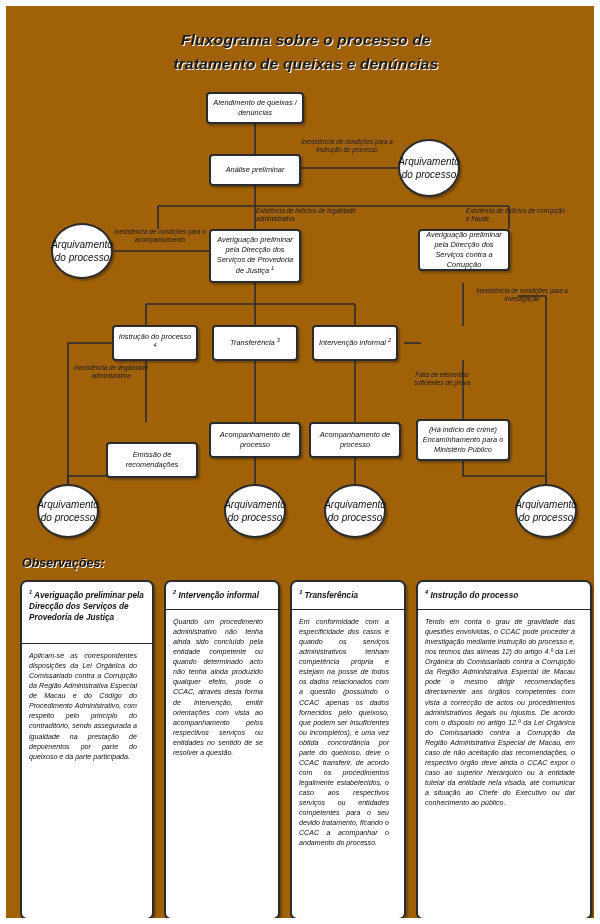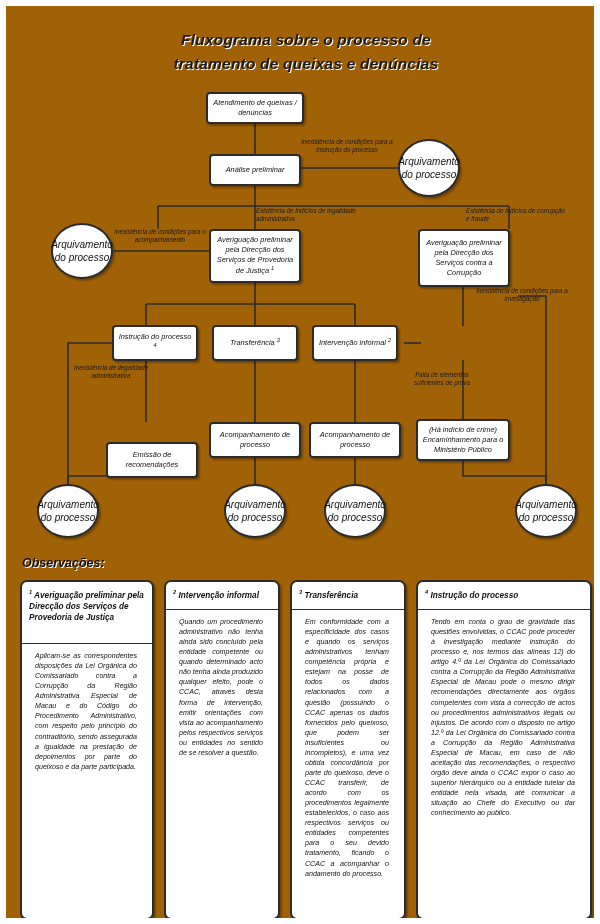--- a/index.html
+++ b/index.html
@@ -95,21 +95,20 @@
     border-bottom:1px solid #2b2b2b;
     box-sizing:border-box;
   }
   .card-body{
     font-size:7.1px;
     line-height:1.42;
     color:#111;
     padding:7px 15px 6px 7px;
     text-align:justify;
     box-sizing:border-box;
-    margin-left:6px;
   }
   .card1{left:6px;width:134px;height:340px;}
   .card1 .card-head{height:62px;}
   .card2{left:150px;width:116px;height:340px;}
   .card2 .card-head{height:28px;}
   .card3{left:276px;width:116px;height:340px;}
   .card3 .card-head{height:28px;}
   .card4{left:402px;width:176px;height:340px;}
   .card4 .card-head{height:28px;}
 </style>
@@ -186,21 +185,21 @@
     </div>
 
     <div class="node oval" style="left:45px;top:217px;width:62px;height:56px;">
       <span>Arquivamento do processo</span>
     </div>
 
     <div class="node" style="left:203px;top:223px;width:92px;height:54px;">
       <span>Averiguação preliminar pela Direcção dos Serviços de Provedoria de Justiça <sup>1</sup></span>
     </div>
 
-    <div class="node" style="left:412px;top:223px;width:92px;height:58px;">
+    <div class="node" style="left:412px;top:223px;width:92px;height:42px;">
       <span>Averiguação preliminar pela Direcção dos Serviços contra a Corrupção</span>
     </div>
 
     <div class="node" style="left:106px;top:319px;width:86px;height:36px;">
       <span>Instrução do processo <sup>4</sup></span>
     </div>
 
     <div class="node" style="left:206px;top:319px;width:86px;height:36px;">
       <span>Transferência <sup>3</sup></span>
     </div>

